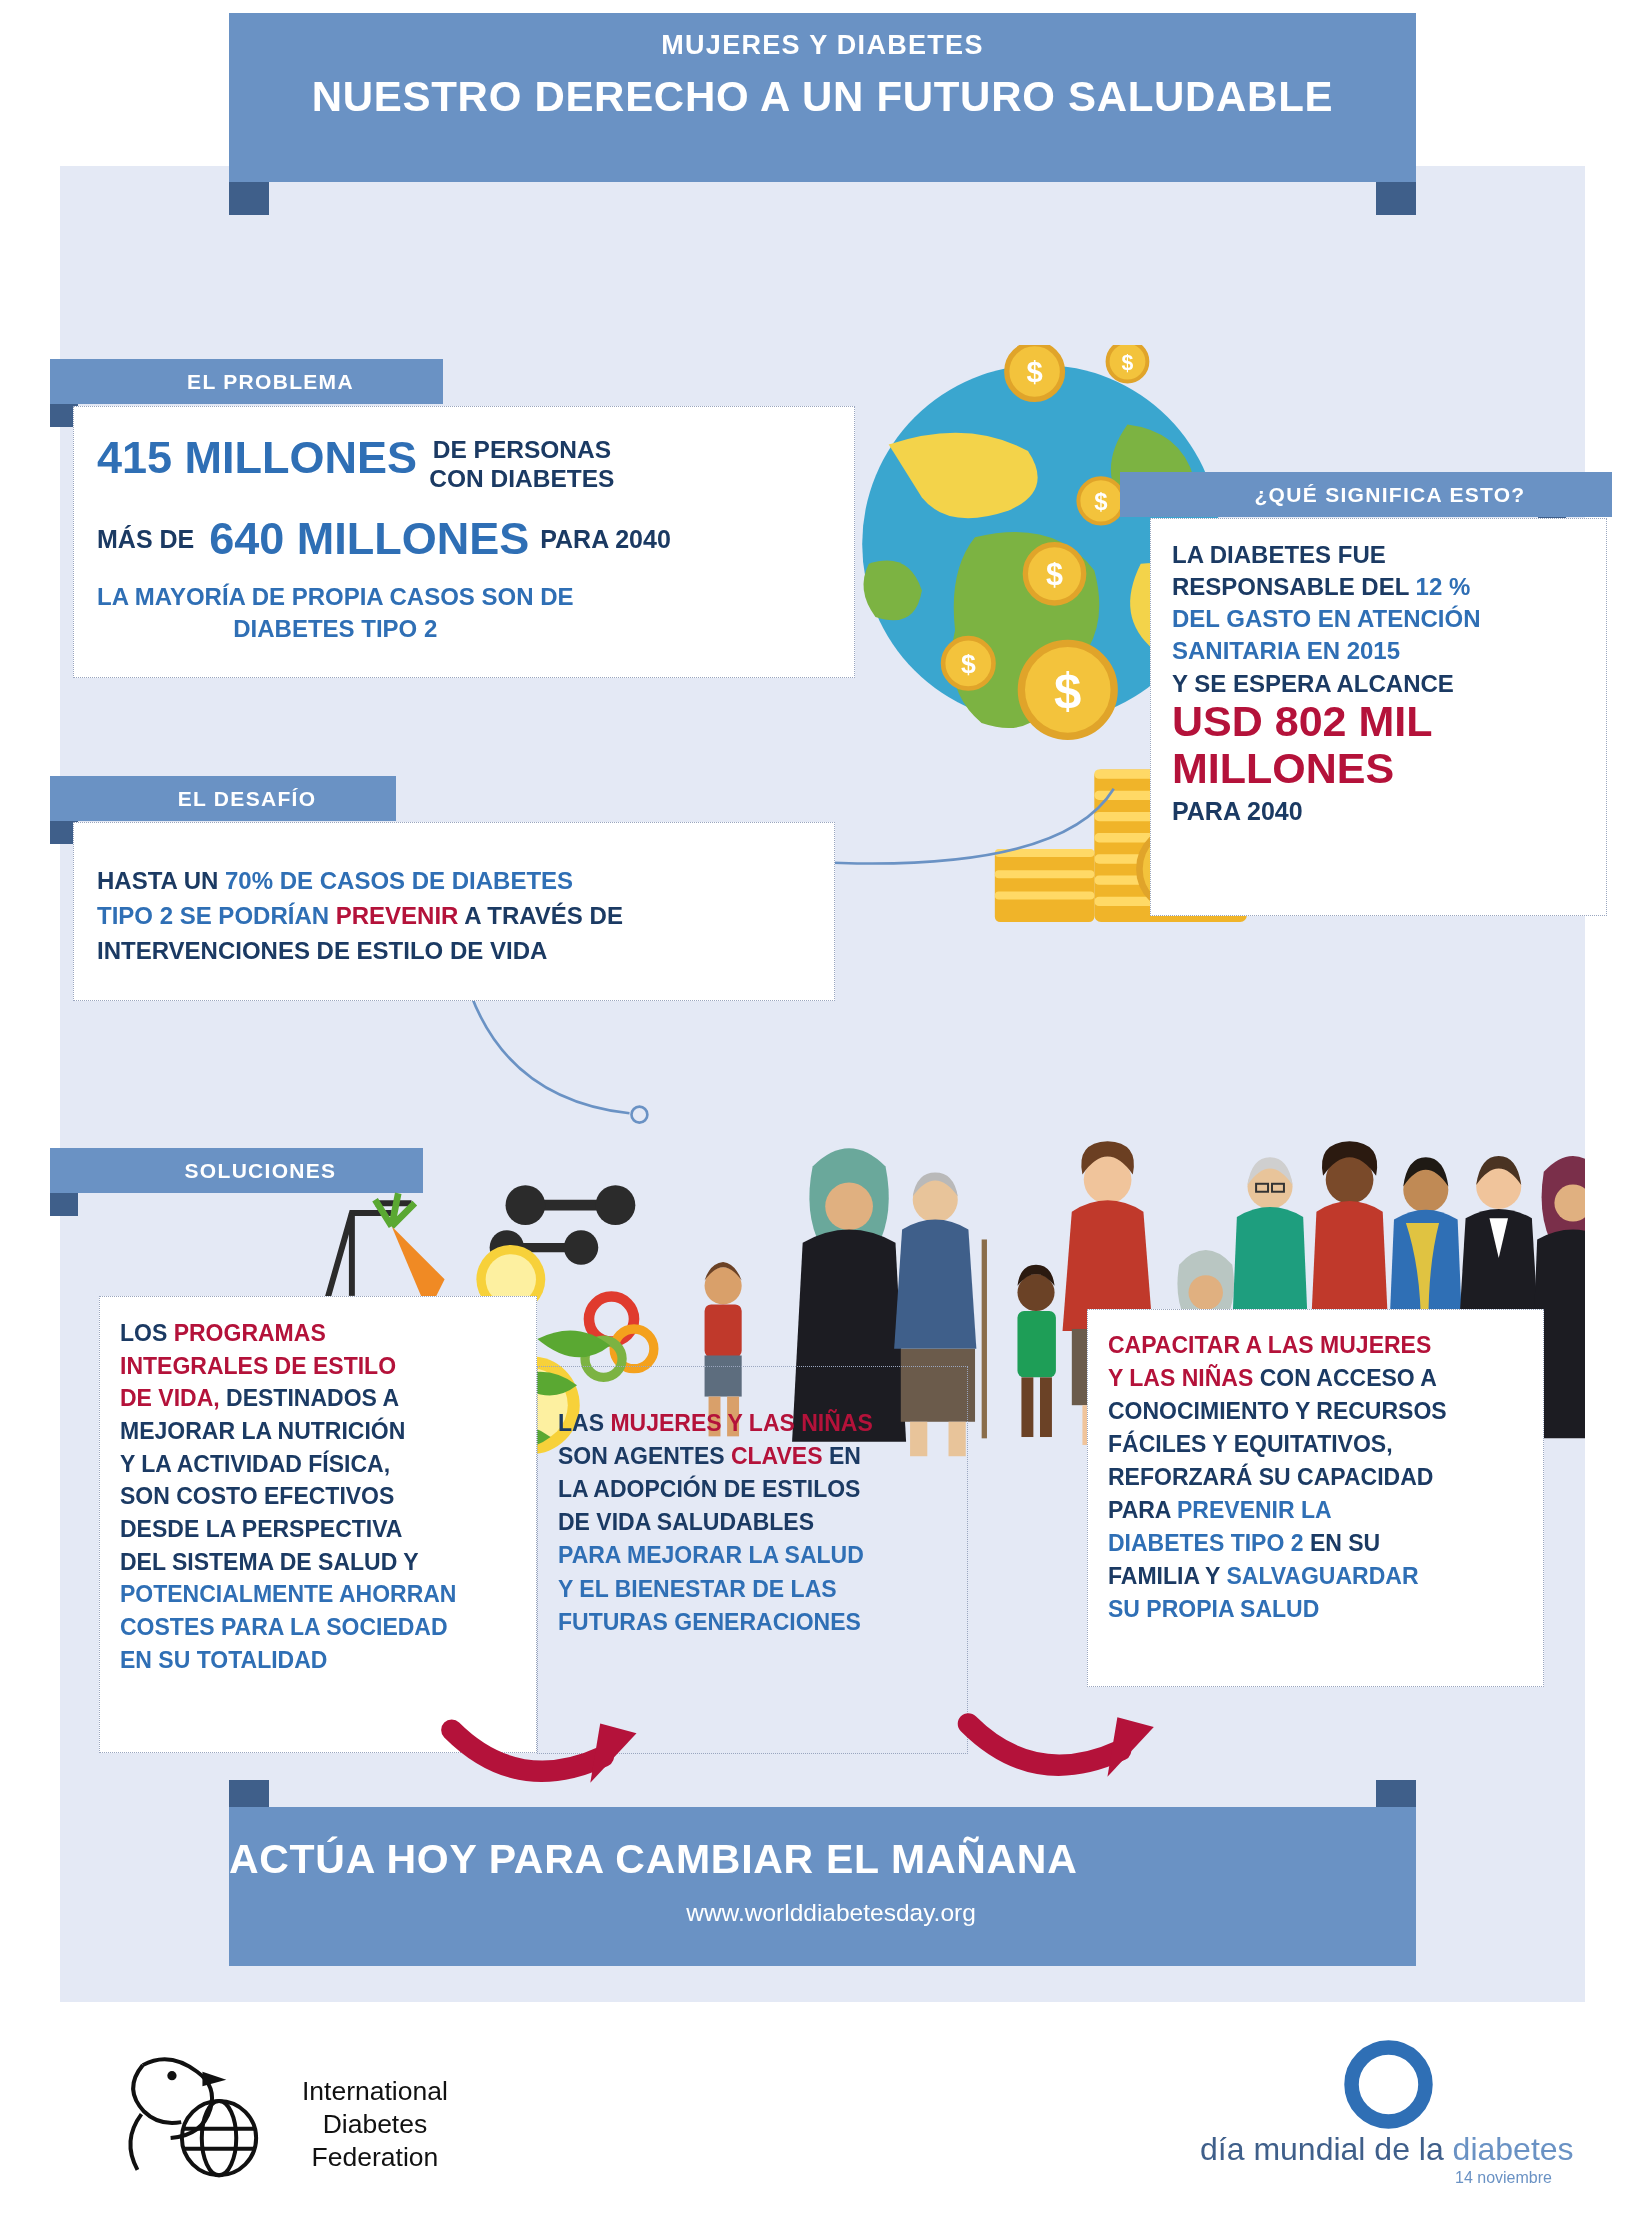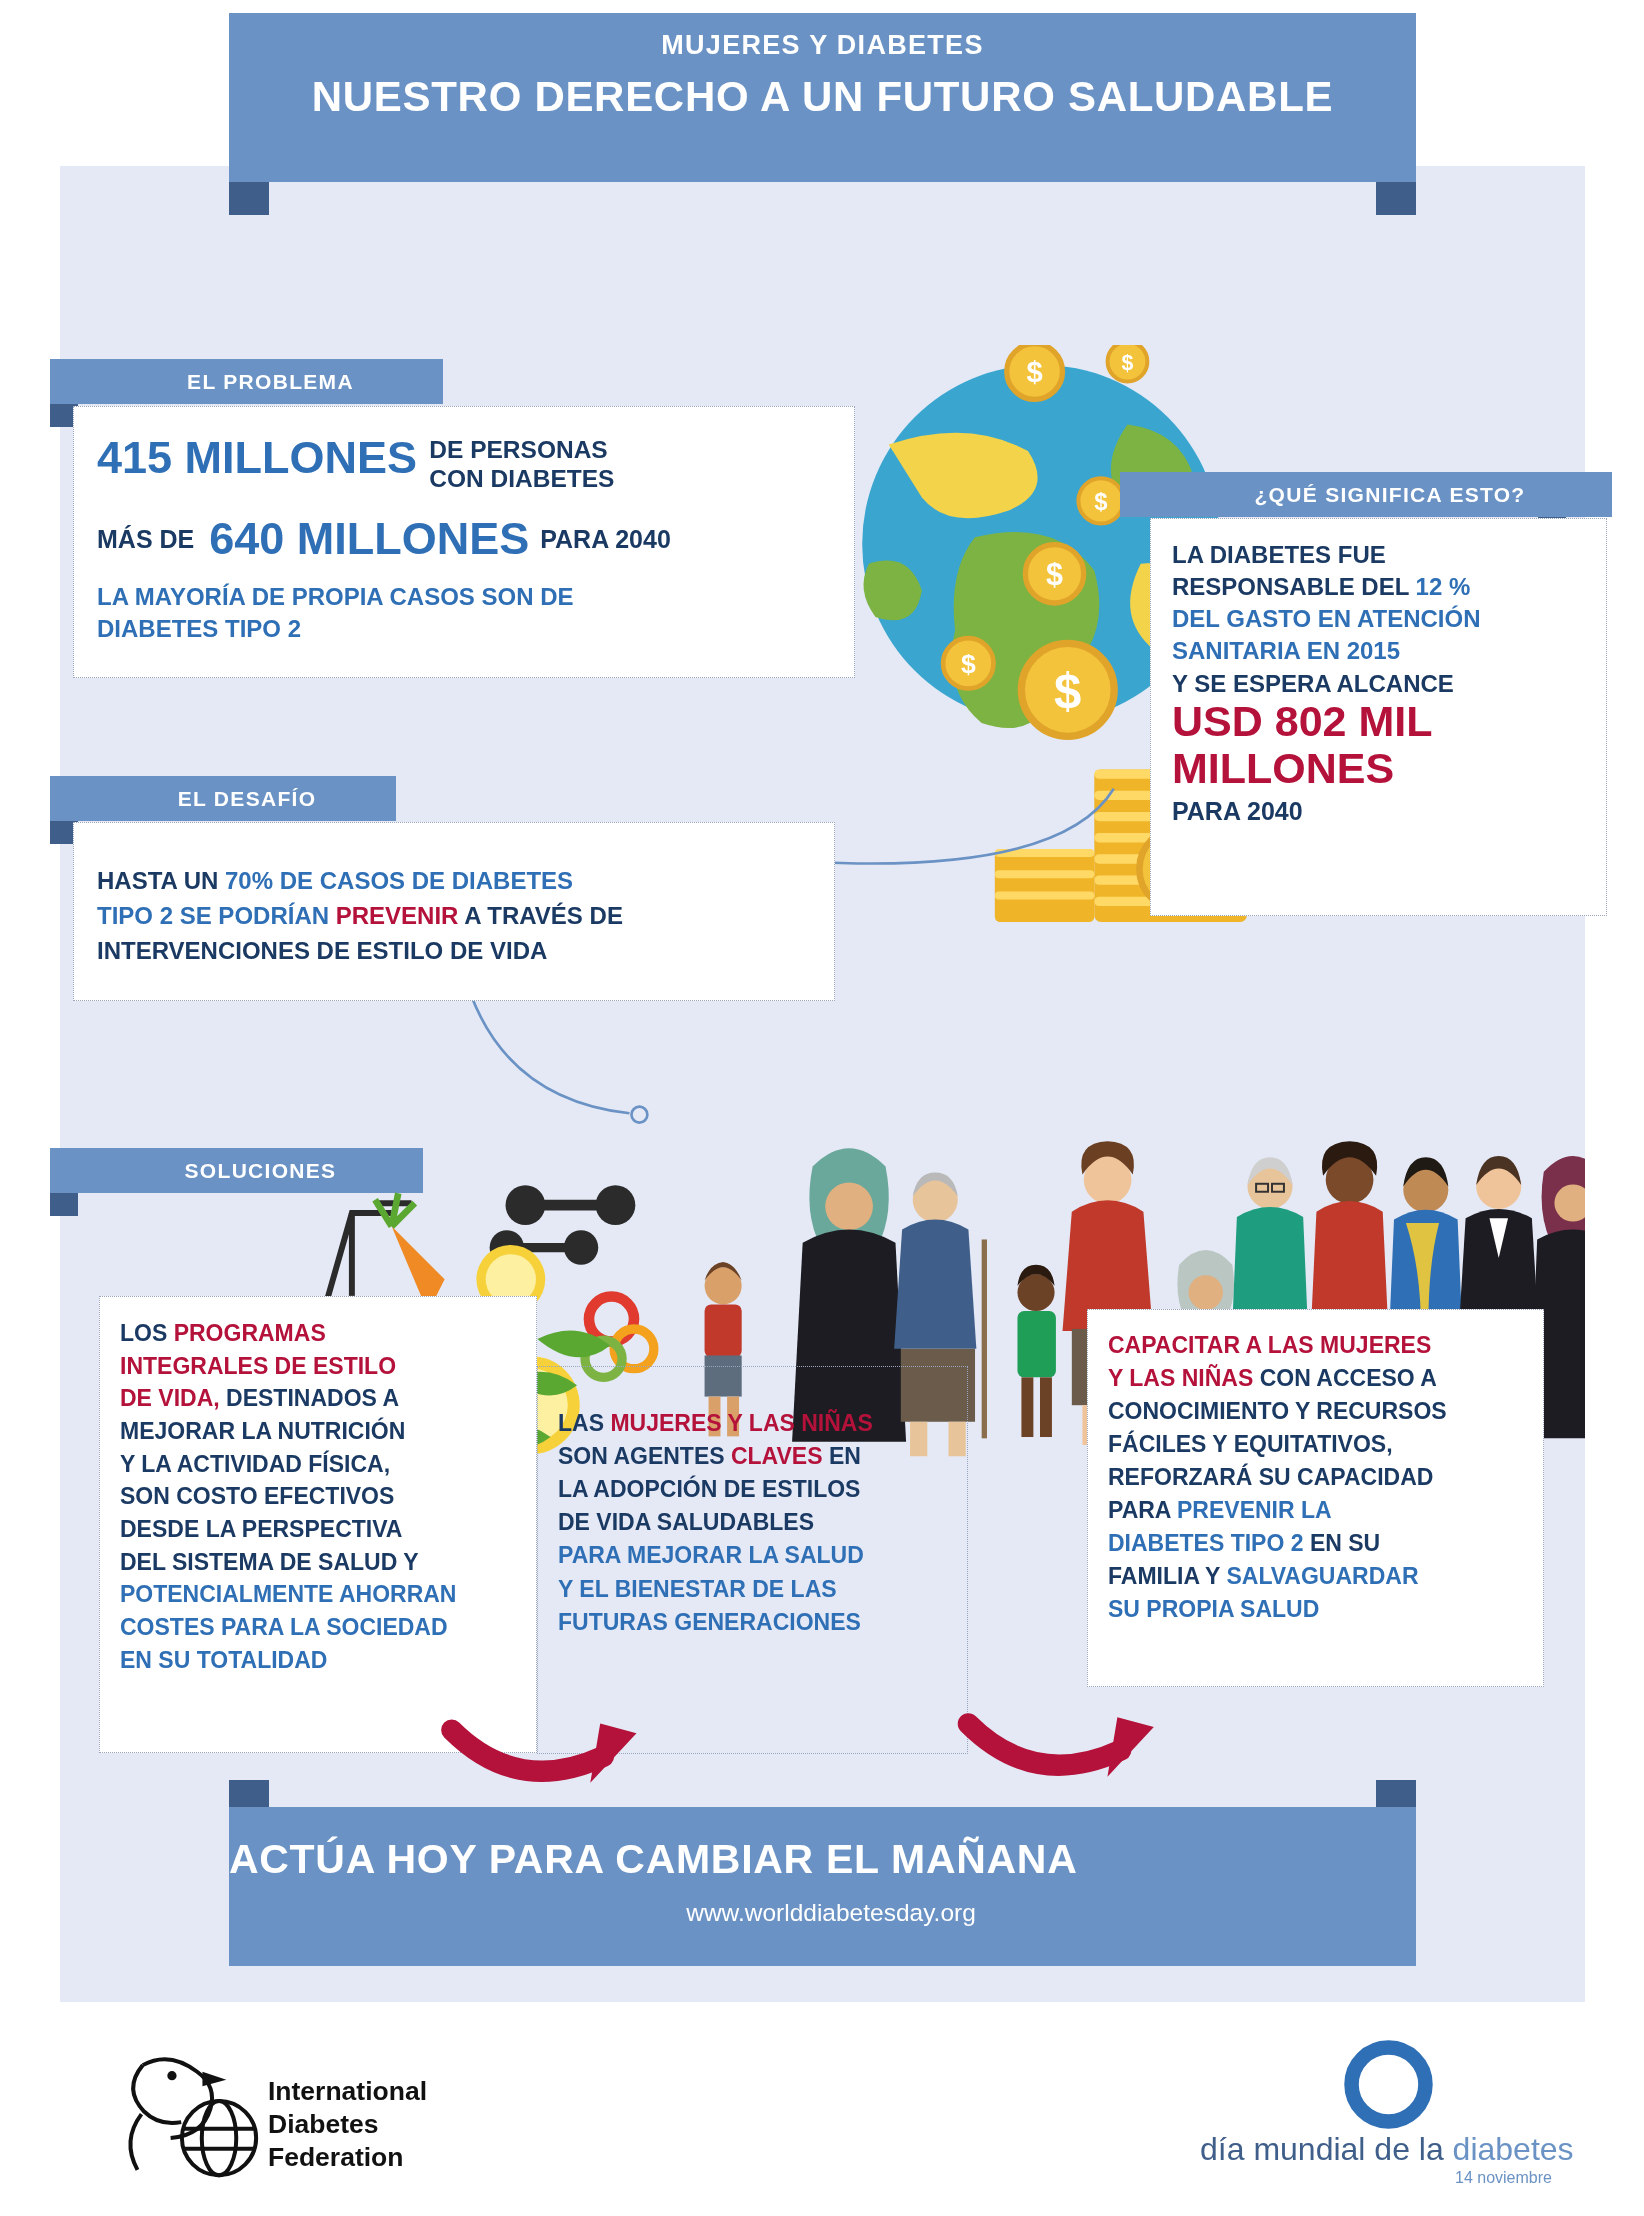--- a/index.html
+++ b/index.html
@@ -78,21 +78,21 @@
     position:absolute;left:229px;top:1836px;width:1187px;text-align:left;
     color:#ffffff;font-size:41px;font-weight:bold;letter-spacing:0.7px;
   }
   .footer-url{
     position:absolute;left:229px;top:1899px;width:1204px;text-align:center;
     color:#ffffff;font-size:24.5px;
   }
 
   
   .idf-text{
-    position:absolute;left:268px;top:2075px;color:#111;font-size:26.5px;font-weight:bold;line-height:1.25;
+    position:absolute;left:302px;top:2075px;color:#111;font-size:26.5px;font-weight:normal;line-height:1.25;text-align:center;
   }
   .wdd-text{
     position:absolute;left:1200px;top:2131px;font-size:32px;color:#3f5f8a;
   }
   .wdd-text .diab{color:#6a92c4;}
   .wdd-date{
     position:absolute;left:1455px;top:2169px;font-size:16px;color:#6a92c4;text-align:center;
   }
 </style>
 </head>
@@ -159,21 +159,21 @@
   <svg style="position:absolute;left:411px;top:981px;width:265px;height:172px;" viewBox="0 0 400 260">
     <path d="M90 20 Q150 180 330 200" stroke="#6a92c4" stroke-width="4" fill="none"></path>
     <circle cx="345" cy="202" r="12" fill="none" stroke="#6a92c4" stroke-width="4"></circle>
   </svg>
 
   <div class="ribbon-tail" style="left:50px;top:404px;"></div>
   <div class="ribbon" style="left:50px;top:359px;width:345px;">
     <span>EL PROBLEMA</span>
   </div>
 
-  <div class="dotbox" style="left:73px;top:406px;width:782px;height:272px;">
+  <div class="dotbox" style="left:73px;top:406px;width:782px;height:272px;text-align:center;">
     <div style="position:absolute;left:23px;top:25px;">
       <span style="font-size:45px;font-weight:bold;color:#2f6fb5;">415 MILLONES</span>
       <span style="display:inline-block;vertical-align:top;margin-left:9.3px;margin-top:4px;font-size:24.5px;line-height:1.18;color:#1b3a63;font-weight:bold;">
         <span>DE PERSONAS</span><br>
         <span>CON DIABETES</span>
       </span>
     </div>
     <div style="position:absolute;left:23px;top:106px;white-space:nowrap;">
       <span style="font-size:25px;font-weight:bold;color:#1b3a63;vertical-align:middle;">MÁS DE</span>
       <span style="font-size:45px;font-weight:bold;color:#2f6fb5;vertical-align:middle;margin-left:12px;">640 MILLONES</span>

